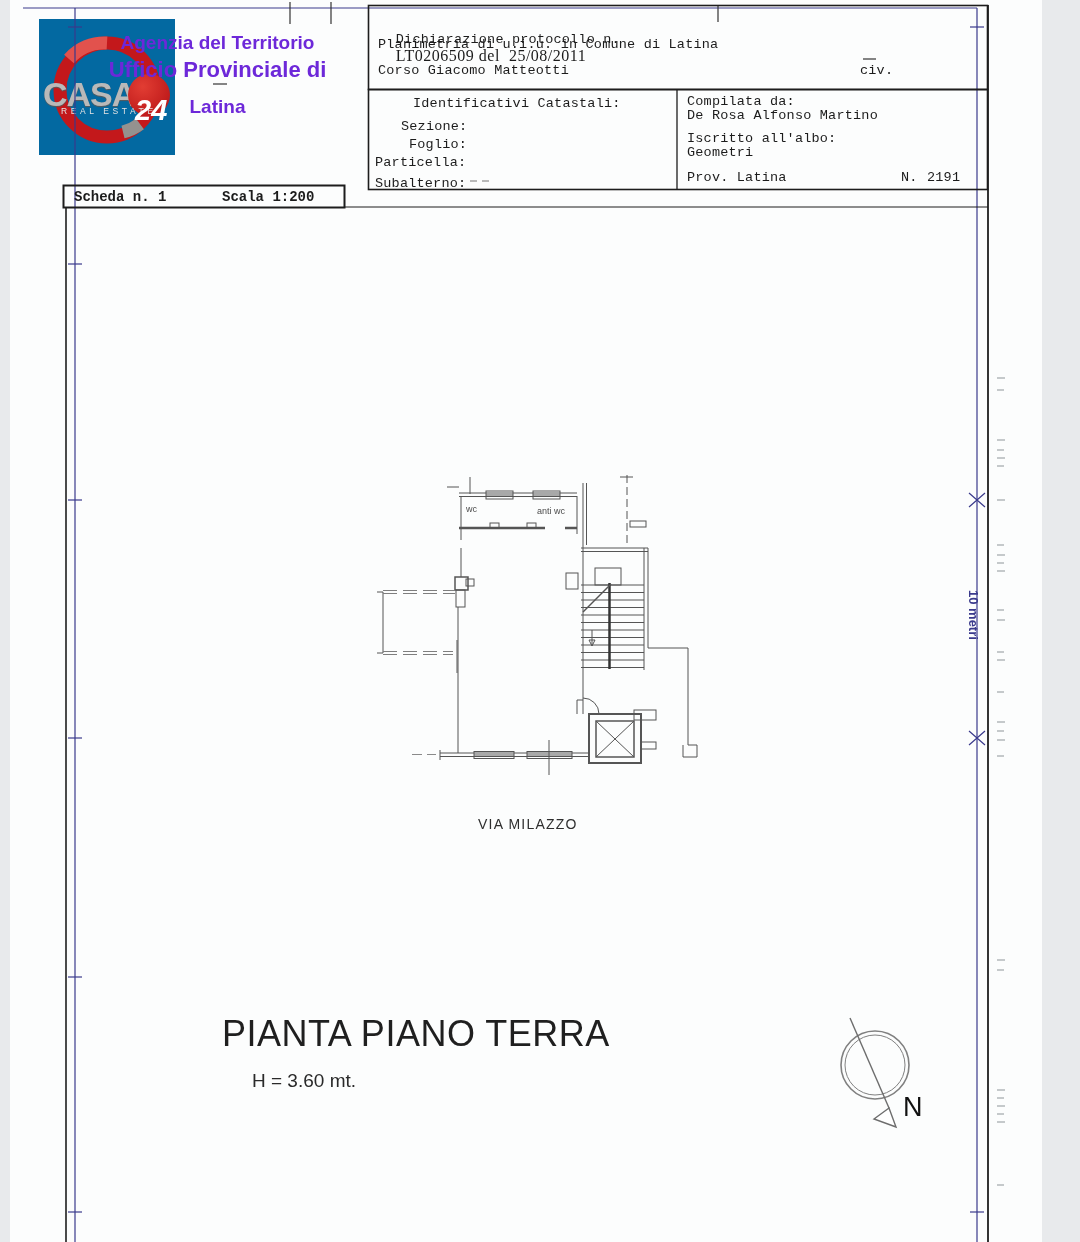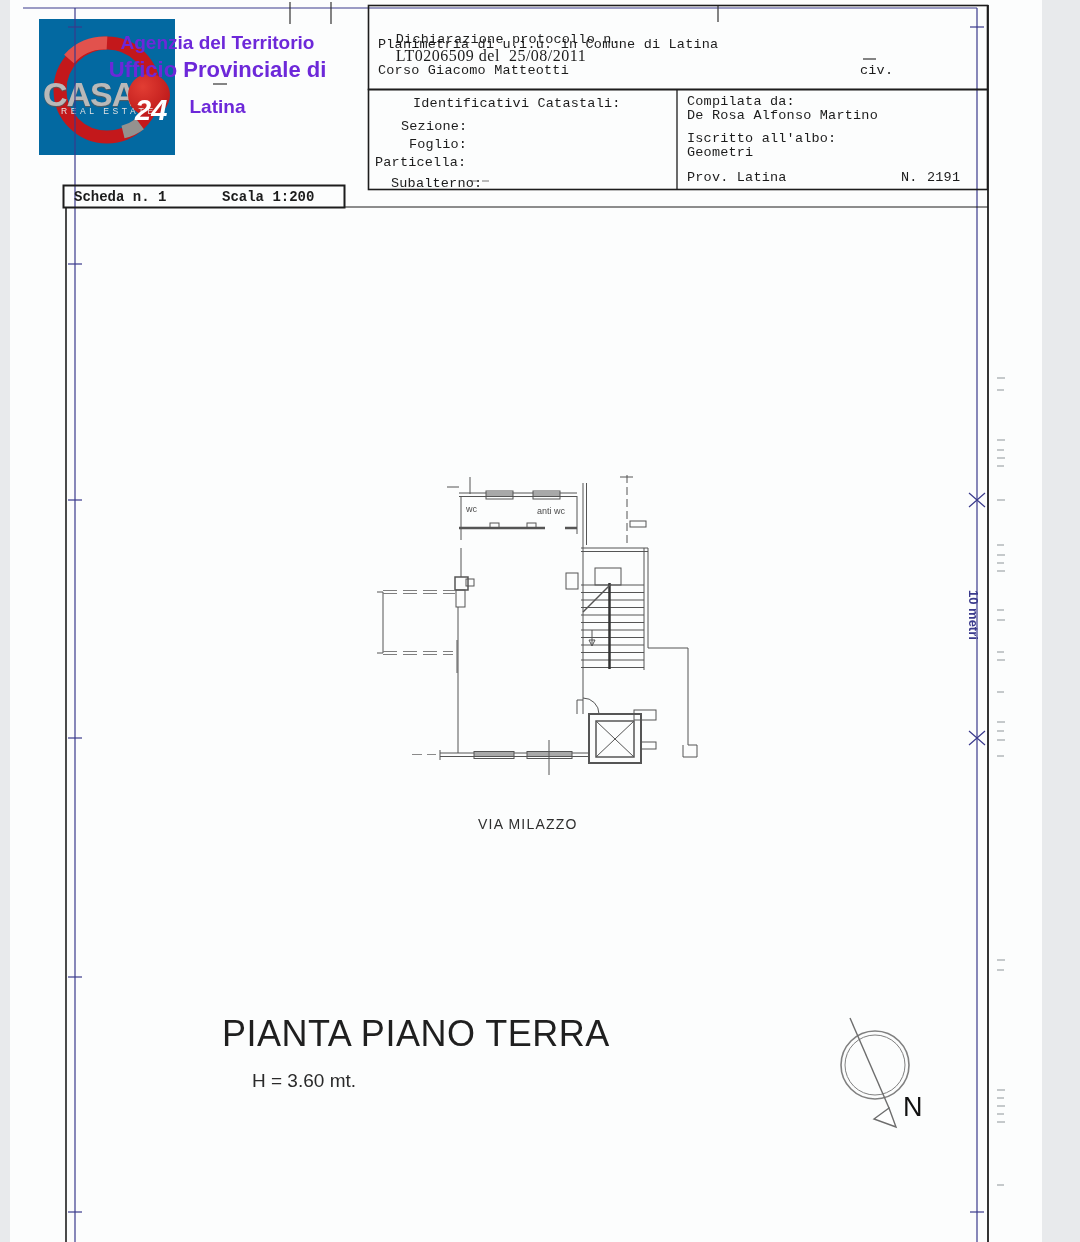--- a/index.html
+++ b/index.html
@@ -235,21 +235,21 @@
     <span class="serifnum">LT0206509 del  25/08/2011</span>
   </div>
   <span class="abs txt mono" style="left:378px;top:37px;">Planimetria di u.i.u. in Comune di Latina</span>
   <span class="abs txt mono" style="left:378px;top:63px;">Corso Giacomo Matteotti</span>
   <span class="abs txt mono" style="left:860px;top:63px;">civ.</span>
 
   <span class="abs txt mono" style="left:377px;top:96px;margin-left:36px;">Identificativi Catastali:</span>
   <span class="abs txt mono" style="left:401px;top:119px;">Sezione:</span>
   <span class="abs txt mono" style="left:409px;top:137px;">Foglio:</span>
   <span class="abs txt mono" style="left:375px;top:155px;">Particella:</span>
-  <span class="abs txt mono" style="left:375px;top:176px;margin-left:16px;">Subalterno:</span>
+  <span class="abs txt mono" style="left:375px;top:176px;">Subalterno:</span>
 
   <span class="abs txt mono" style="left:687px;top:94px;">Compilata da:</span>
   <span class="abs txt mono" style="left:687px;top:108px;">De Rosa Alfonso Martino</span>
   <span class="abs txt mono" style="left:687px;top:131px;">Iscritto all'albo:</span>
   <span class="abs txt mono" style="left:687px;top:145px;">Geometri</span>
   <span class="abs txt mono" style="left:687px;top:170px;">Prov. Latina</span>
   <span class="abs txt mono" style="left:901px;top:170px;">N.</span>
   <span class="abs txt mono" style="left:927px;top:170px;">2191</span>
 
   <span class="abs txt mono-sm" style="left:74px;top:189px;">Scheda n. 1</span>

